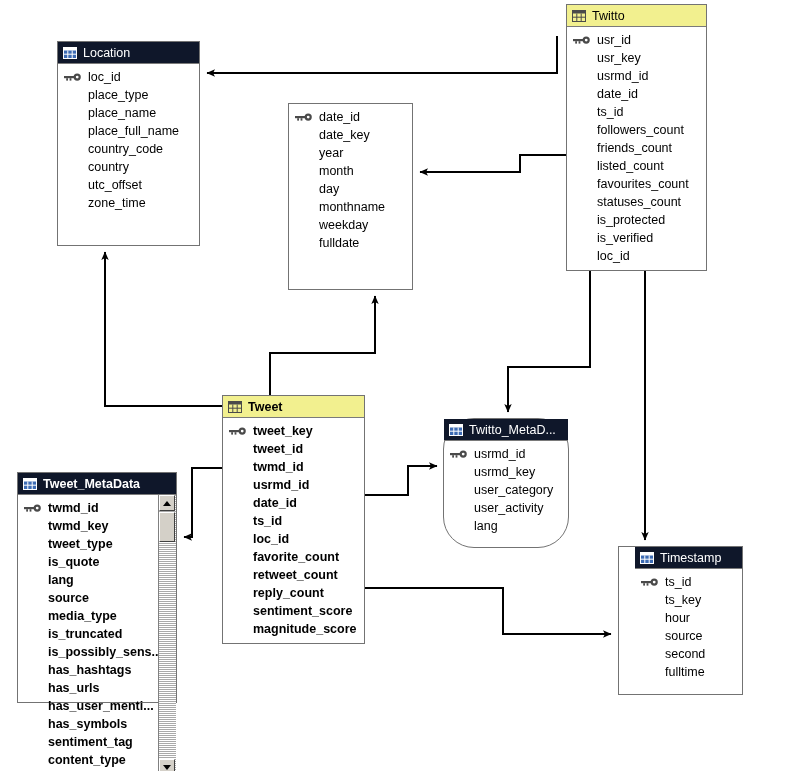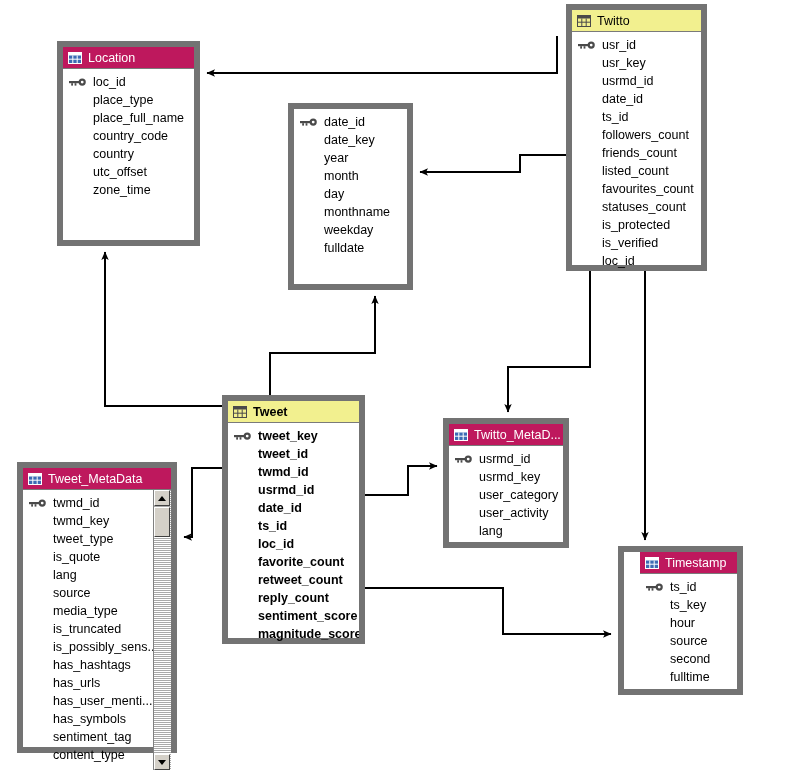--- a/index.html
+++ b/index.html
@@ -24,36 +24,36 @@
     position: absolute;
     left: 0; top: 0;
     width: 786px;
     height: 771px;
     pointer-events: none;
   }
   .entity {
     position: absolute;
     box-sizing: border-box;
     background: #ffffff;
-    border: 6px solid #737373;
+    border: 1px solid #737373;
     z-index: 5;
   }
   .ent-header {
     box-sizing: border-box;
     height: 22px;
     display: flex;
     align-items: center;
     padding: 0 4px 0 5px;
     font-size: 12.5px;
     line-height: 22px;
     white-space: nowrap;
     overflow: hidden;
   }
   .ent-header.sel {
-    background: #be185d;
+    background: #0f172a;
     color: #ffffff;
     border-bottom: 1px solid #7a7a7a;
   }
   .ent-header.hl {
     background: #f2f08f;
     color: #000000;
     border-bottom: 1px solid #7a7a7a;
   }
   .tbl-icon {
     width: 14px;
@@ -186,20 +186,21 @@
         </div>
         <div class="ent-body">
           <div class="field pk"><svg class="key-icon" viewBox="0 0 18 10">
               <rect x="0" y="4" width="11" height="2.2" fill="#4a4a4a"></rect>
               <rect x="2.2" y="6.2" width="1.8" height="2.4" fill="#4a4a4a"></rect>
               <rect x="5.6" y="6.2" width="1.8" height="2.4" fill="#4a4a4a"></rect>
               <circle cx="13.2" cy="5.1" r="3.6" fill="#4a4a4a"></circle>
               <circle cx="13.2" cy="5.1" r="1.4" fill="#ffffff"></circle>
             </svg><span>loc_id</span></div>
           <div class="field"><span>place_type</span></div>
+          <div class="field"><span>place_name</span></div>
           <div class="field"><span>place_full_name</span></div>
           <div class="field"><span>country_code</span></div>
           <div class="field"><span>country</span></div>
           <div class="field"><span>utc_offset</span></div>
           <div class="field"><span>zone_time</span></div>
         </div>
       </div>
       <div class="entity" style="left: 288px; top: 103px; width: 125px; height: 187px;">
         <div class="ent-body">
           <div class="field pk"><svg class="key-icon" viewBox="0 0 18 10">
@@ -276,21 +277,21 @@
           <div class="field"><span>date_id</span></div>
           <div class="field"><span>ts_id</span></div>
           <div class="field"><span>loc_id</span></div>
           <div class="field"><span>favorite_count</span></div>
           <div class="field"><span>retweet_count</span></div>
           <div class="field"><span>reply_count</span></div>
           <div class="field"><span>sentiment_score</span></div>
           <div class="field"><span>magnitude_score</span></div>
         </div>
       </div>
-      <div class="entity" style="left: 17px; top: 462px; width: 160px; height: 291px;">
+      <div class="entity" style="left: 17px; top: 472px; width: 160px; height: 231px; font-weight: bold;">
         <div class="ent-header sel">
           <svg class="tbl-icon" viewBox="0 0 14 12">
             <rect x="0.5" y="0.5" width="13" height="11" fill="#3c6bb4" stroke="#ffffff" stroke-width="1"></rect>
             <rect x="0.5" y="0.5" width="13" height="3" fill="#ffffff"></rect>
             <line x1="4.8" y1="3.5" x2="4.8" y2="11.5" stroke="#ffffff" stroke-width="1"></line>
             <line x1="9.2" y1="3.5" x2="9.2" y2="11.5" stroke="#ffffff" stroke-width="1"></line>
             <line x1="0.5" y1="7.2" x2="13.5" y2="7.2" stroke="#ffffff" stroke-width="1"></line>
           </svg>
           <span>Tweet_MetaData</span>
         </div>
@@ -320,21 +321,21 @@
             <div class="sbtn up">
               <i class="tri up"></i>
             </div>
             <div class="sthumb"></div>
             <div class="sbtn down">
               <i class="tri down"></i>
             </div>
           </div>
         </div>
       </div>
-      <div class="entity" style="left: 443px; top: 418px; width: 126px; height: 130px;">
+      <div class="entity" style="left: 443px; top: 418px; width: 126px; height: 130px; border-radius: 31px;">
         <div class="ent-header sel">
           <svg class="tbl-icon" viewBox="0 0 14 12">
             <rect x="0.5" y="0.5" width="13" height="11" fill="#3c6bb4" stroke="#ffffff" stroke-width="1"></rect>
             <rect x="0.5" y="0.5" width="13" height="3" fill="#ffffff"></rect>
             <line x1="4.8" y1="3.5" x2="4.8" y2="11.5" stroke="#ffffff" stroke-width="1"></line>
             <line x1="9.2" y1="3.5" x2="9.2" y2="11.5" stroke="#ffffff" stroke-width="1"></line>
             <line x1="0.5" y1="7.2" x2="13.5" y2="7.2" stroke="#ffffff" stroke-width="1"></line>
           </svg>
           <span>Twitto_MetaD...</span>
         </div>

